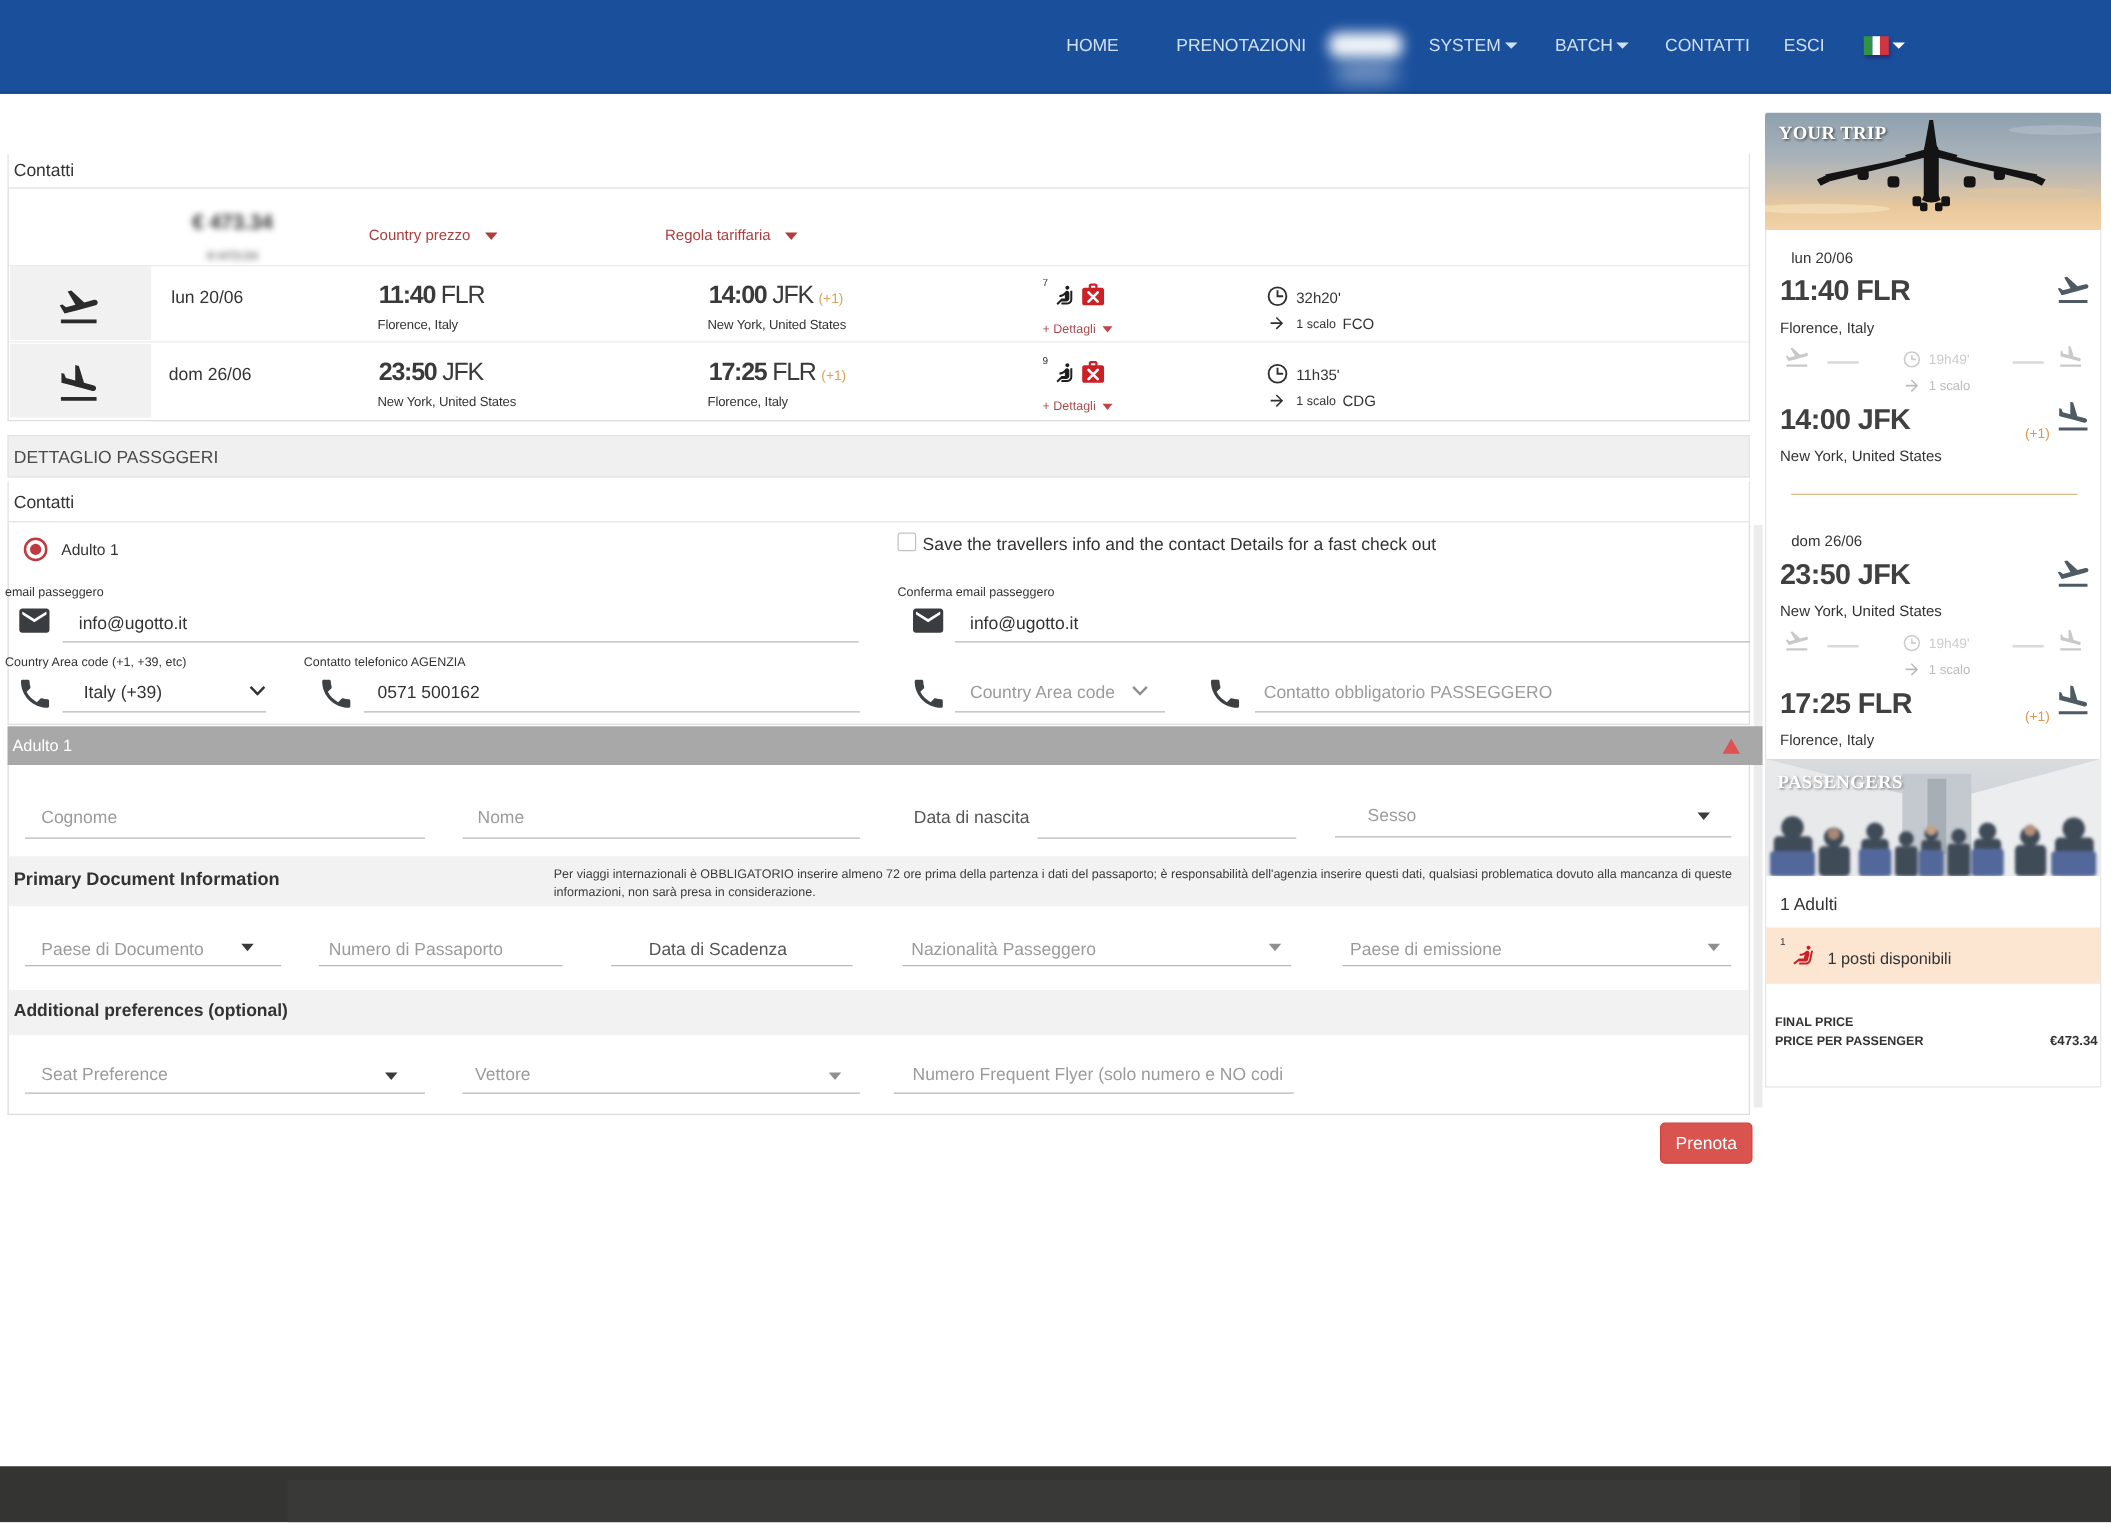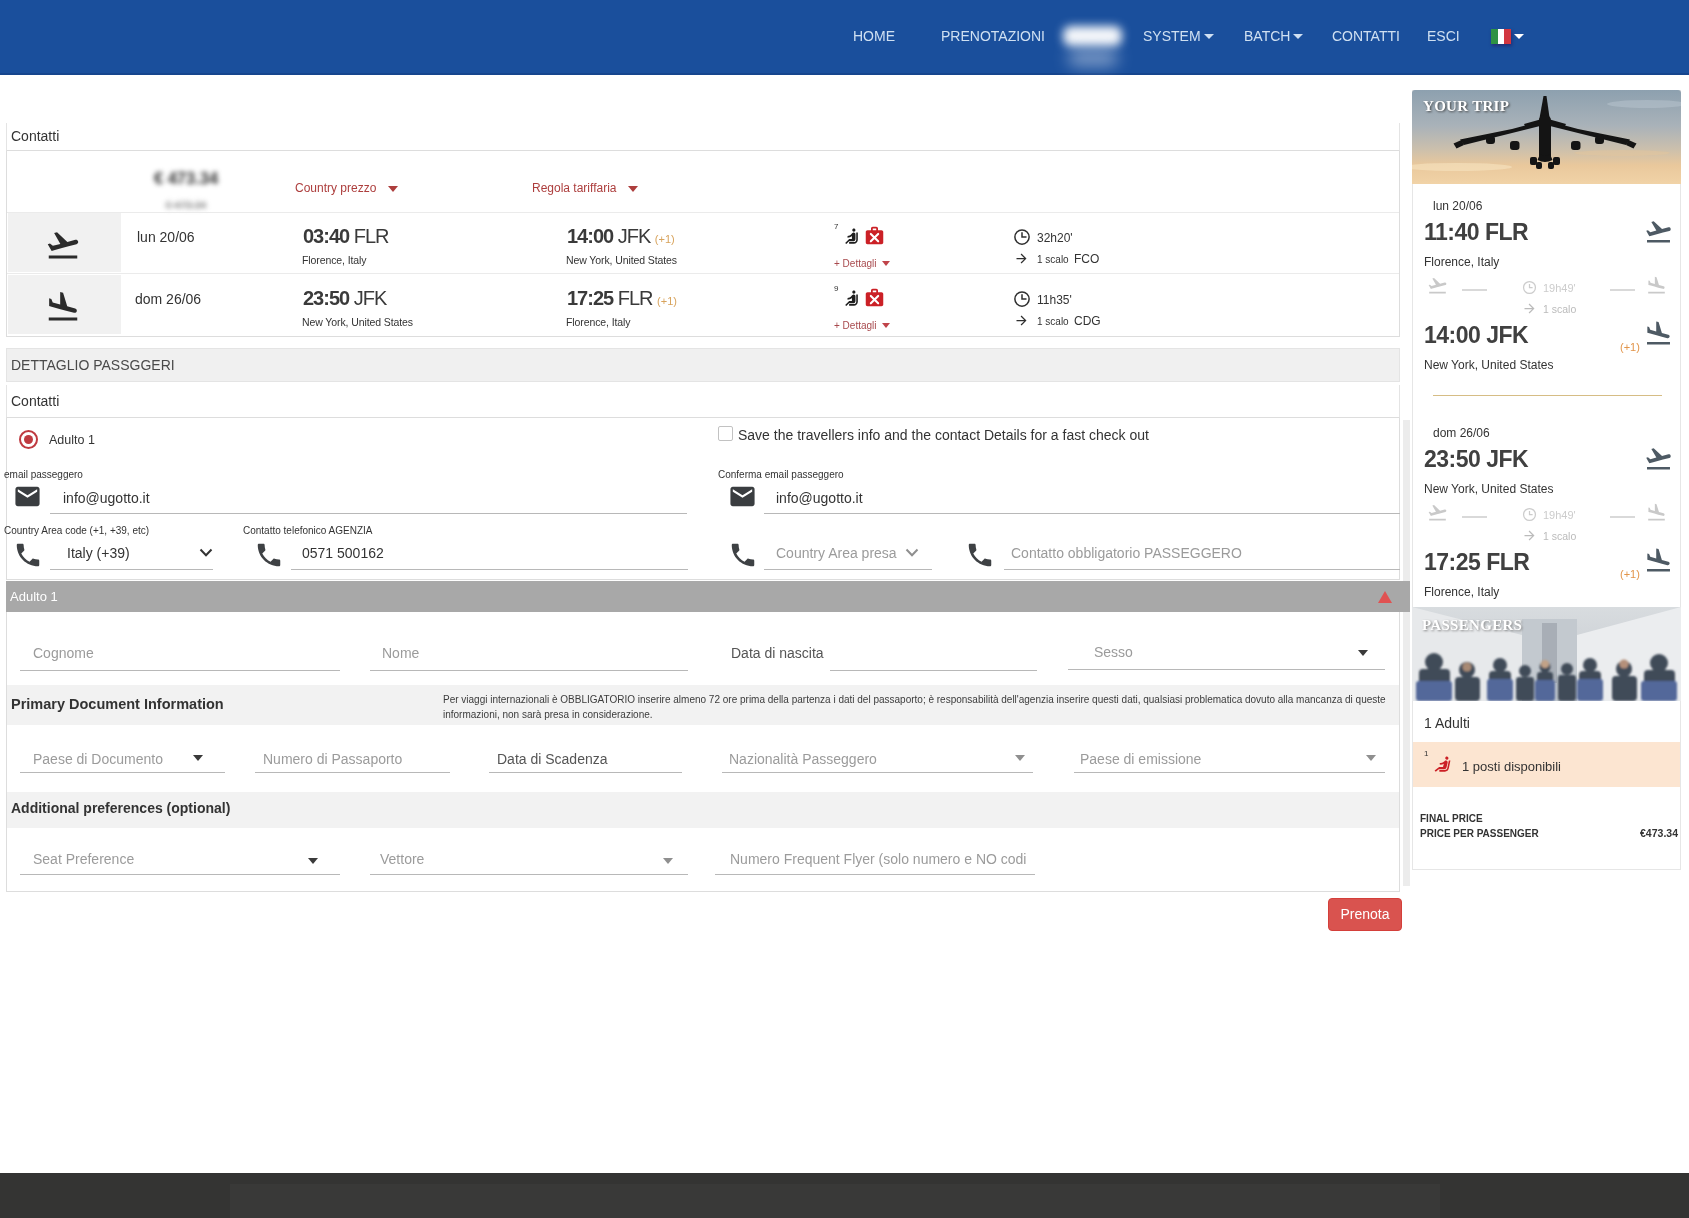--- a/index.html
+++ b/index.html
@@ -62,21 +62,21 @@
   <div class="abs" style="left:7px; top:212px; width:1392px; height:1px; background:#ebebeb;"></div>
   <div class="abs" style="left:7px; top:273px; width:1392px; height:1px; background:#ebebeb;"></div>
 
   <div class="abs" style="left:8px; top:213px; width:113px; height:59px; background:#f1f1f1;"></div>
   <div class="abs" style="left:44px; top:227px;">
     <svg width="38" height="36" viewBox="0 0 24 24" fill="#2b2b2b">
         <path d="M2.5 19h19v2h-19v-2zm19.57-9.36c-.21-.8-1.04-1.28-1.84-1.06L14.92 10l-6.9-6.43-1.93.51 4.14 7.17-4.97 1.33-1.97-1.54-1.45.39 1.82 3.16.77 1.33 1.6-.43 5.31-1.42 4.35-1.16L21 11.49c.81-.23 1.28-1.05 1.07-1.85z"></path>
       </svg>
   </div>
   <div class="txt" style="left:137px; top:229px;">lun 20/06</div>
-  <div class="time" style="left:303px; top:225px;"><b>03:40</b> FLR</div>
+  <div class="time" style="left:303px; top:225px;"><b>11:40</b> FLR</div>
   <div class="city" style="left:302px; top:254px;">Florence, Italy</div>
   <div class="time" style="left:567px; top:225px;"><b>14:00</b> JFK <span style="font-size:11px; color:#d8a35c; letter-spacing:0;">(+1)</span></div>
   <div class="city" style="left:566px; top:254px;">New York, United States</div>
   <div class="abs" style="left:834px; top:222px; font-size:8px; color:#333;">7</div>
   <div class="abs" style="left:842px; top:226px;">
     <svg width="19" height="21" viewBox="0 0 24 24" fill="#1e1e1e">
         <g transform="translate(24,0) scale(-1,1)">
           <path d="M7.59 5.41c-.78-.78-.78-2.05 0-2.83.78-.78 2.05-.78 2.83 0 .78.78.78 2.05 0 2.83-.79.79-2.05.79-2.83 0zM6 16V7H4v9c0 2.76 2.24 5 5 5h6v-2H9c-1.66 0-3-1.34-3-3zm14 4.07L14.93 15H11.5v-3.68c1.4 1.15 3.6 2.16 5.5 2.16v-2.16c-1.66.02-3.61-.87-4.67-2.04l-1.4-1.55c-.19-.21-.43-.38-.69-.5-.29-.14-.62-.23-.96-.23h-.03C8.01 7 7 8.01 7 9.25V15c0 1.66 1.34 3 3 3h5.07l3.5 3.5L20 20.07z"></path>
         </g>
       </svg>
@@ -181,21 +181,21 @@
   <div class="u" style="left:50px; top:569px; width:163px;"></div>
   <div class="lbl" style="left:243px; top:525px;">Contatto telefonico AGENZIA</div>
   <div class="abs" style="left:254px; top:540px;"><svg width="30" height="30" viewBox="0 0 24 24" fill="#3e4144">
         <path d="M6.62 10.79c1.44 2.83 3.76 5.14 6.59 6.59l2.2-2.2c.27-.27.67-.36 1.02-.24 1.12.37 2.33.57 3.57.57.55 0 1 .45 1 1V20c0 .55-.45 1-1 1-9.39 0-17-7.61-17-17 0-.55.45-1 1-1h3.5c.55 0 1 .45 1 1 0 1.25.2 2.45.57 3.57.11.35.03.74-.25 1.02l-2.2 2.2z"></path>
       </svg></div>
   <div class="txt" style="left:302px; top:545px;">0571 500162</div>
   <div class="u" style="left:291px; top:569px; width:397px;"></div>
   <div class="abs" style="left:728px; top:540px;"><svg width="30" height="30" viewBox="0 0 24 24" fill="#3e4144">
         <path d="M6.62 10.79c1.44 2.83 3.76 5.14 6.59 6.59l2.2-2.2c.27-.27.67-.36 1.02-.24 1.12.37 2.33.57 3.57.57.55 0 1 .45 1 1V20c0 .55-.45 1-1 1-9.39 0-17-7.61-17-17 0-.55.45-1 1-1h3.5c.55 0 1 .45 1 1 0 1.25.2 2.45.57 3.57.11.35.03.74-.25 1.02l-2.2 2.2z"></path>
       </svg></div>
-  <div class="ph" style="left:776px; top:545px;">Country Area presa</div>
+  <div class="ph" style="left:776px; top:545px;">Country Area code</div>
   <svg class="abs" style="left:905px; top:548px;" width="14" height="9" viewBox="0 0 14 9" fill="none" stroke="#8f8f8f" stroke-width="2">
       <path d="M1.5 1.5L7 7.2 12.5 1.5"></path>
     </svg>
   <div class="u" style="left:764px; top:569px; width:168px;"></div>
   <div class="abs" style="left:965px; top:540px;"><svg width="30" height="30" viewBox="0 0 24 24" fill="#3e4144">
         <path d="M6.62 10.79c1.44 2.83 3.76 5.14 6.59 6.59l2.2-2.2c.27-.27.67-.36 1.02-.24 1.12.37 2.33.57 3.57.57.55 0 1 .45 1 1V20c0 .55-.45 1-1 1-9.39 0-17-7.61-17-17 0-.55.45-1 1-1h3.5c.55 0 1 .45 1 1 0 1.25.2 2.45.57 3.57.11.35.03.74-.25 1.02l-2.2 2.2z"></path>
       </svg></div>
   <div class="ph" style="left:1011px; top:545px;">Contatto obbligatorio PASSEGGERO</div>
   <div class="u" style="left:1004px; top:569px; width:396px;"></div>
 
@@ -218,21 +218,21 @@
 
   <div class="band" style="top:685px; height:40px;"></div>
   <div class="abs" style="left:11px; top:696px; font-size:14.5px; font-weight:bold; color:#333;">Primary Document Information</div>
   <div class="abs" style="left:443px; top:692px; width:970px; font-size:10px; color:#3c3c3c; line-height:15px;">Per viaggi internazionali è OBBLIGATORIO inserire almeno 72 ore prima della partenza i dati del passaporto; è responsabilità dell'agenzia inserire questi dati, qualsiasi problematica dovuto alla mancanza di queste informazioni, non sarà presa in considerazione.</div>
 
   <div class="ph" style="left:33px; top:751px;">Paese di Documento</div>
   <div class="selcaret" style="left:193px; top:755px;"></div>
   <div class="u" style="left:20px; top:772px; width:205px;"></div>
   <div class="ph" style="left:263px; top:751px;">Numero di Passaporto</div>
   <div class="u" style="left:255px; top:772px; width:195px;"></div>
-  <div class="abs" style="left:497px; top:751px; font-size:14px; color:#555;text-align:center;">Data di Scadenza</div>
+  <div class="abs" style="left:519px; top:751px; font-size:14px; color:#555;text-align:center;">Data di Scadenza</div>
   <div class="u" style="left:489px; top:772px; width:193px;"></div>
   <div class="ph" style="left:729px; top:751px;">Nazionalità Passeggero</div>
   <div class="selcaret gray" style="left:1015px; top:755px;"></div>
   <div class="u" style="left:722px; top:772px; width:311px;"></div>
   <div class="ph" style="left:1080px; top:751px;">Paese di emissione</div>
   <div class="selcaret gray" style="left:1366px; top:755px;"></div>
   <div class="u" style="left:1074px; top:772px; width:311px;"></div>
 
   <div class="band" style="top:792px; height:36px;"></div>
   <div class="abs" style="left:11px; top:800px; font-size:14px; font-weight:bold; color:#333;">Additional preferences (optional)</div>

